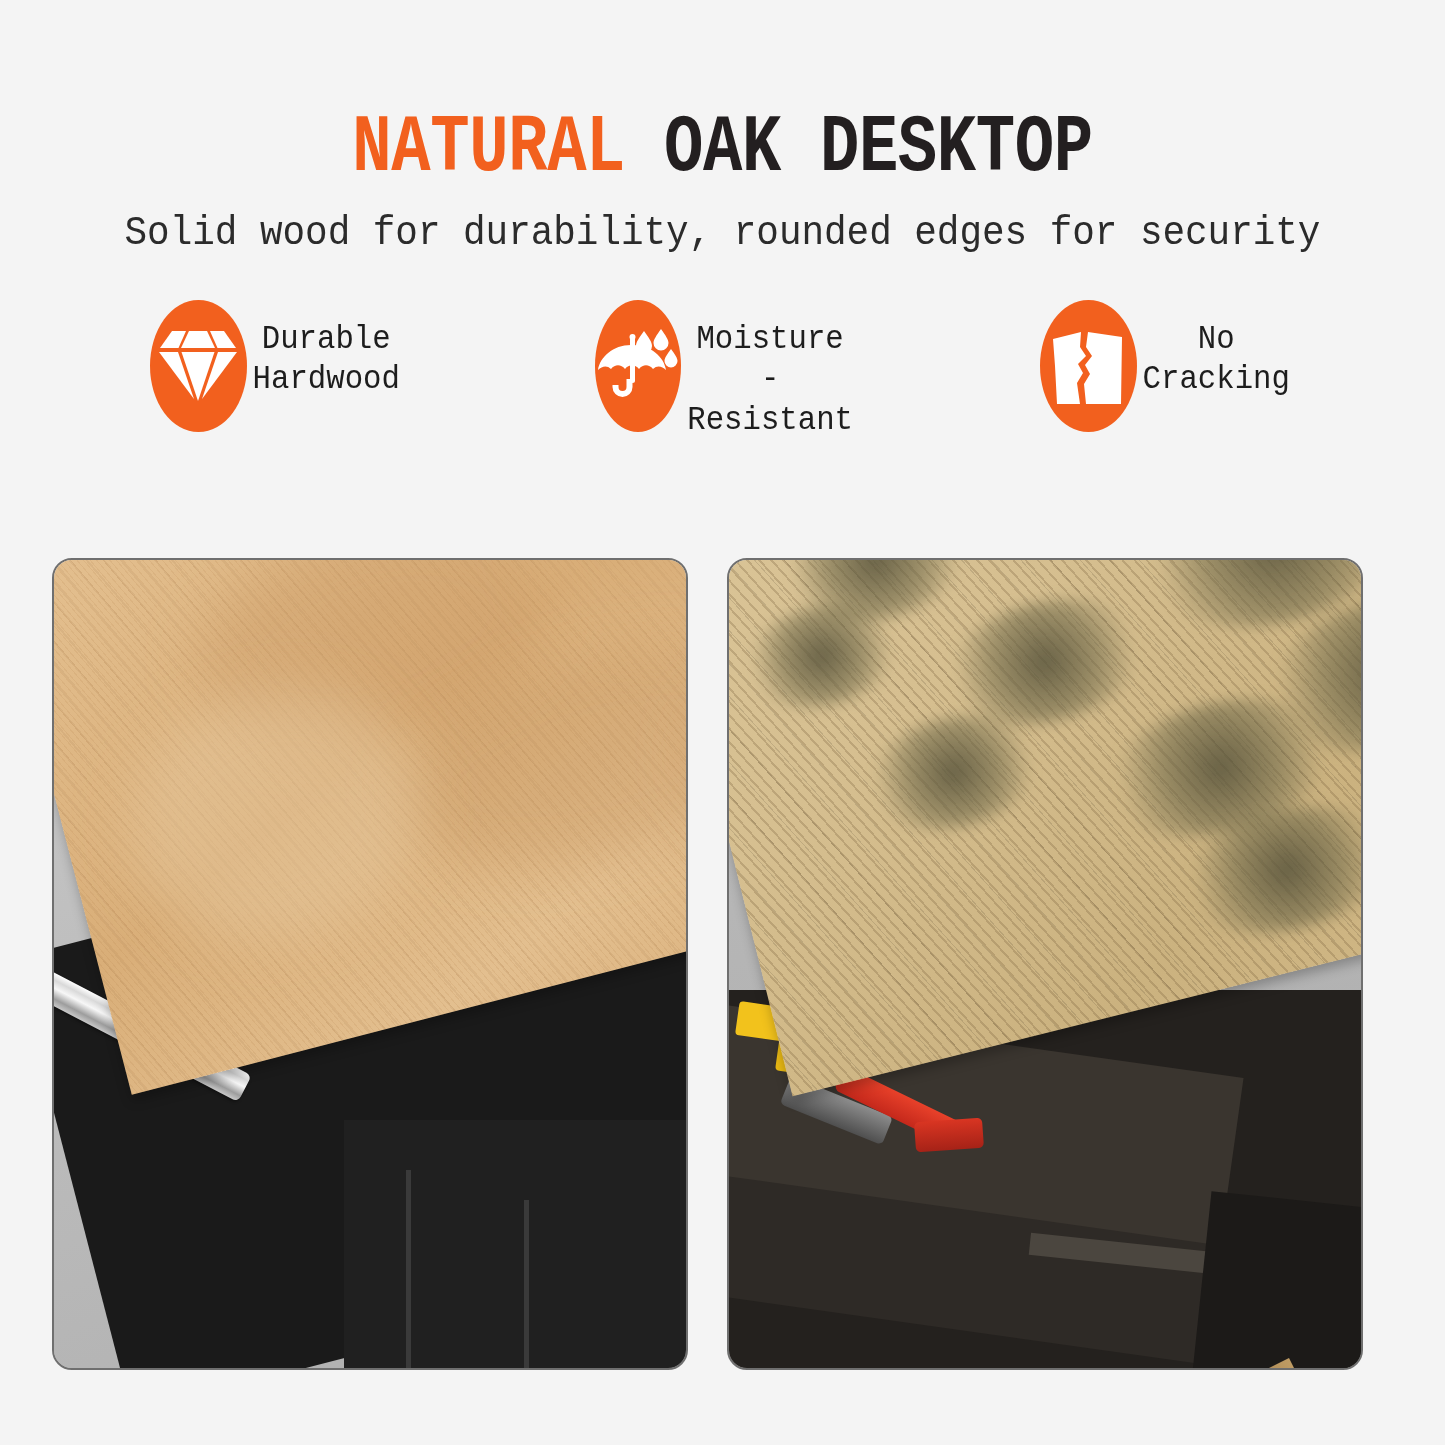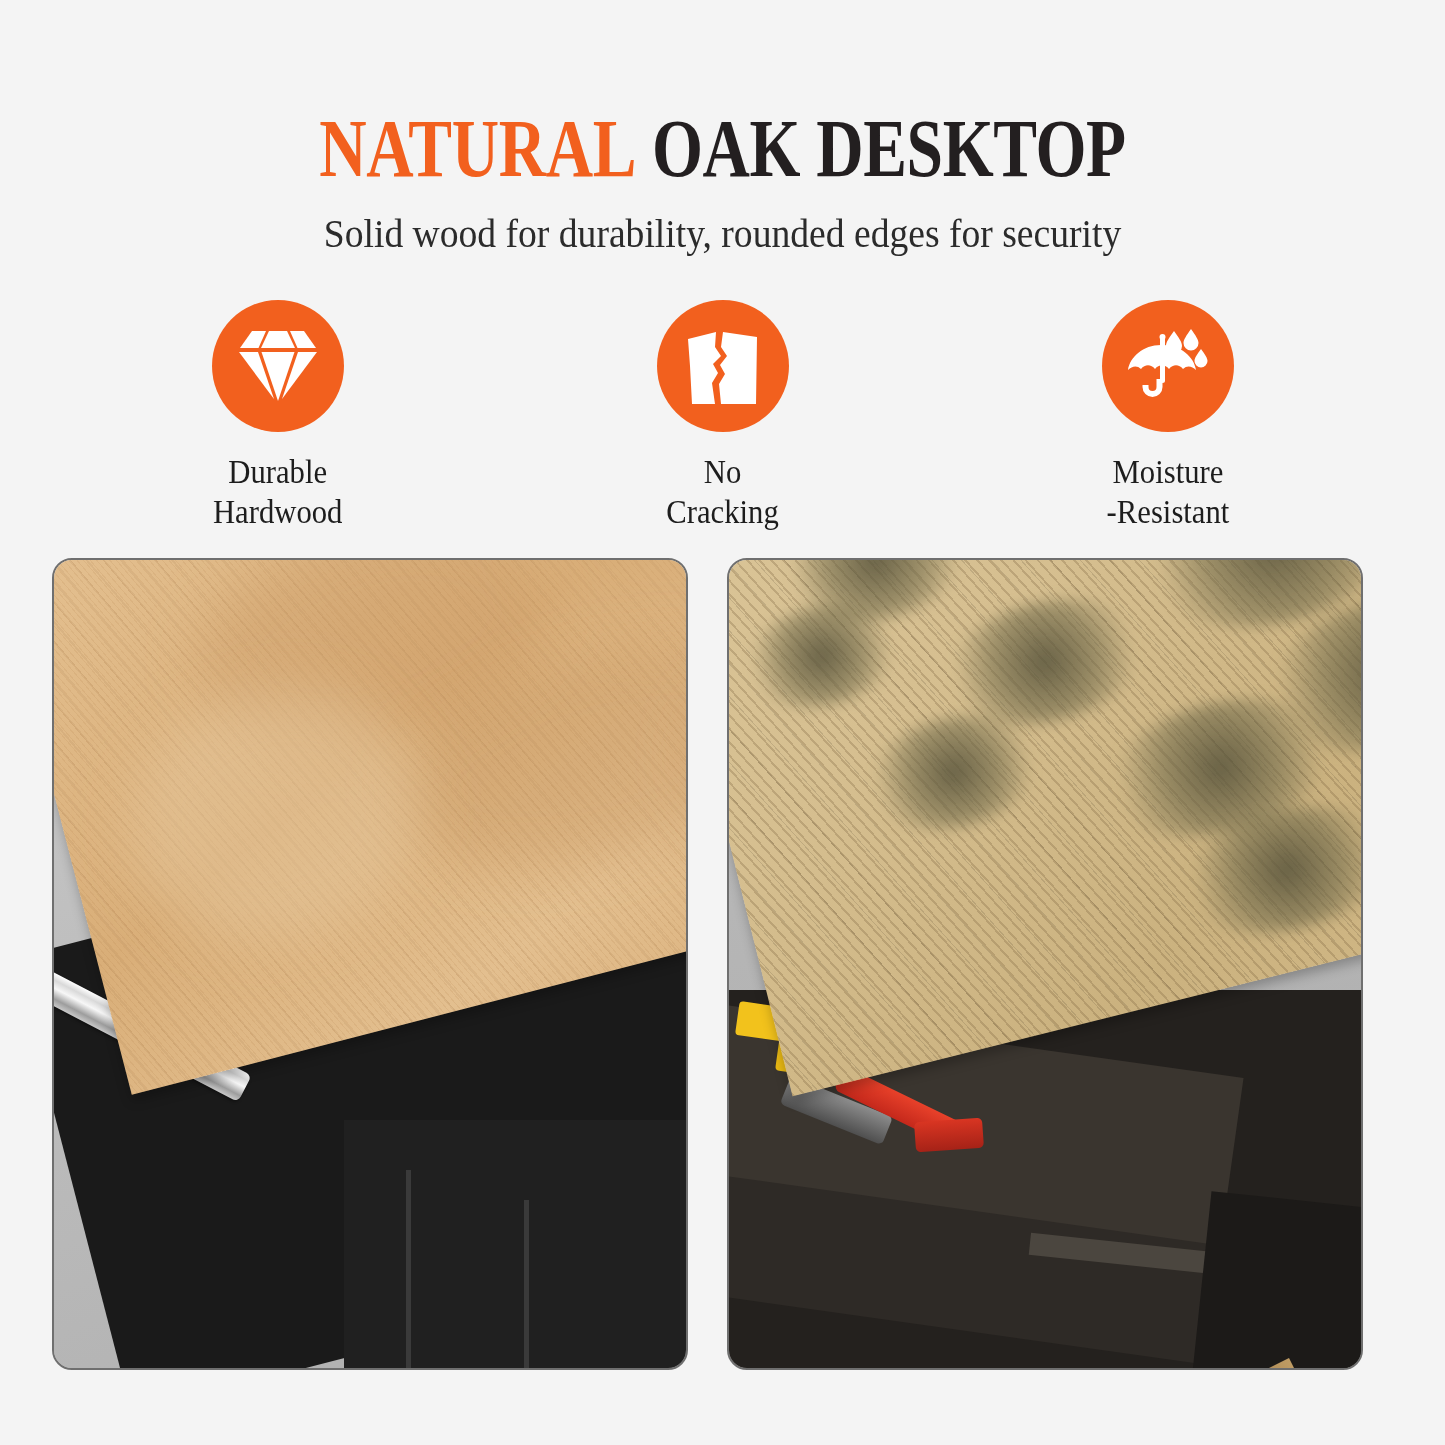--- a/index.html
+++ b/index.html
@@ -5,21 +5,21 @@
   html, body {
     margin: 0;
     padding: 0;
     background: #ffffff;
   }
   .page {
     position: relative;
     width: 1445px;
     height: 1445px;
     background: #f4f4f4;
-    font-family: Liberation Serif, serif;
+    font-family: Liberation Mono, monospace;
     overflow: hidden;
   }
 
   
   .title {
     position: absolute;
     top: 108px;
     left: 0;
     width: 1445px;
     text-align: center;
@@ -54,22 +54,22 @@
     top: 300px;
     left: 150px;
     width: 1145px;
     display: flex;
     justify-content: space-between;
     align-items: flex-start;
   }
   .feature {
     width: 255px;
     display: flex;
-    flex-direction: column;
-    align-items: center;
+    flex-direction: row;
+    align-items: flex-start;
   }
   .badge {
     width: 132px;
     height: 132px;
     border-radius: 50%;
     background: #f2601e;
     display: flex;
     align-items: center;
     justify-content: center;
   }
@@ -325,52 +325,52 @@
             <polygon points="60,23 79,23 44,70"></polygon>
           </g>
         </svg>
       </div>
       <div class="flabel">Durable
 Hardwood</div>
     </div>
 
     <div class="feature">
       <div class="badge">
-        <svg width="76" height="80" viewBox="0 0 76 80">
-          <g fill="#ffffff">
-
-            <path d="M3 13 L31 6 L30 21 L36 30 L28 38 L33 47 L27 57 L30 78 L7 78 L5 40 z"></path>
-
-            <path d="M38 6 L72 11 L71 78 L36 78 L34 58 L40 48 L35 39 L42 30 L36 21 z"></path>
-          </g>
-        </svg>
-      </div>
-      <div class="flabel">No
-Cracking</div>
-    </div>
-
-    <div class="feature">
-      <div class="badge">
         <svg width="86" height="82" viewBox="0 0 86 82">
           <g fill="#ffffff">
 
             <path d="M49 6 c5 7 8 11 8 15 a8 8 0 0 1 -16 0 c0 -4 3 -8 8 -15 z"></path>
             <path d="M66 4 c4.5 6.5 7.5 10.5 7.5 14 a7.5 7.5 0 0 1 -15 0 c0 -3.5 3 -7.5 7.5 -14 z"></path>
             <path d="M76 24 c4 5.5 6.5 9 6.5 12 a6.5 6.5 0 0 1 -13 0 c0 -3 2.5 -6.5 6.5 -12 z"></path>
 
             <path d="M36 20 C18 20 5 32 3 45 c4 -4 9 -5 13 -1 c4 -5 10 -5 14 0 c4 -5 10 -5 14 0 c4 -5 10 -5 14 0 c4 -4 9 -3 13 1 C69 32 56 20 38 20 z"></path>
 
             <rect x="35" y="12" width="5" height="46" rx="2.5"></rect>
             <path d="M37.5 54 v8 a10 10 0 0 1 -20 0 v-2 h6 v2 a4 4 0 0 0 8 0 v-8 z"></path>
             <circle cx="37.5" cy="12" r="3"></circle>
           </g>
         </svg>
       </div>
       <div class="flabel">Moisture
 -Resistant</div>
+    </div>
+
+    <div class="feature">
+      <div class="badge">
+        <svg width="76" height="80" viewBox="0 0 76 80">
+          <g fill="#ffffff">
+
+            <path d="M3 13 L31 6 L30 21 L36 30 L28 38 L33 47 L27 57 L30 78 L7 78 L5 40 z"></path>
+
+            <path d="M38 6 L72 11 L71 78 L36 78 L34 58 L40 48 L35 39 L42 30 L36 21 z"></path>
+          </g>
+        </svg>
+      </div>
+      <div class="flabel">No
+Cracking</div>
     </div>
 
 
   </div>
 
   <div class="panel panel-left">
     <div class="photo">
       <div class="bg-grey-l"></div>
       <div class="cab-body"></div>
       <div class="cab-body2"></div>

